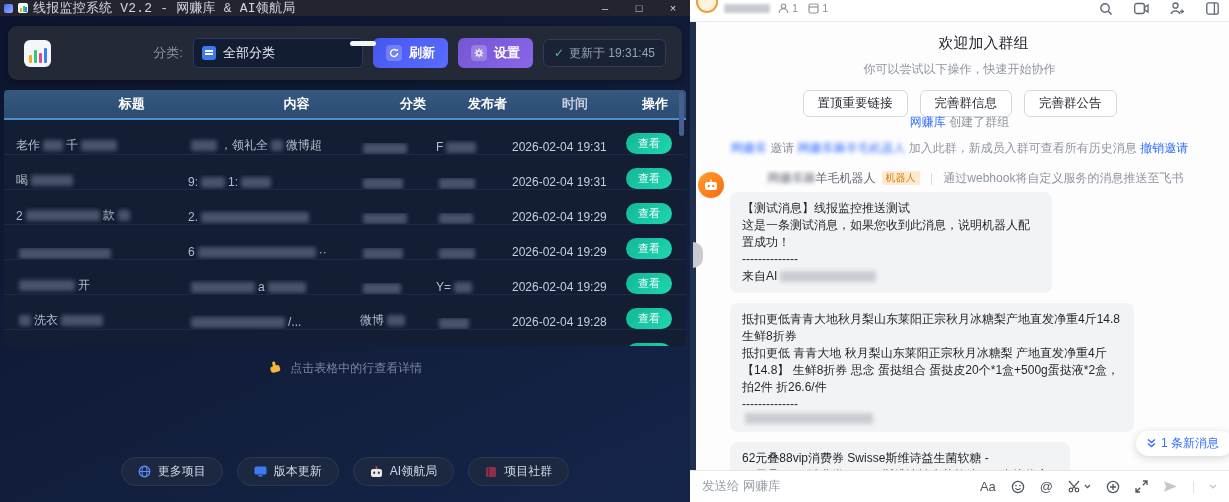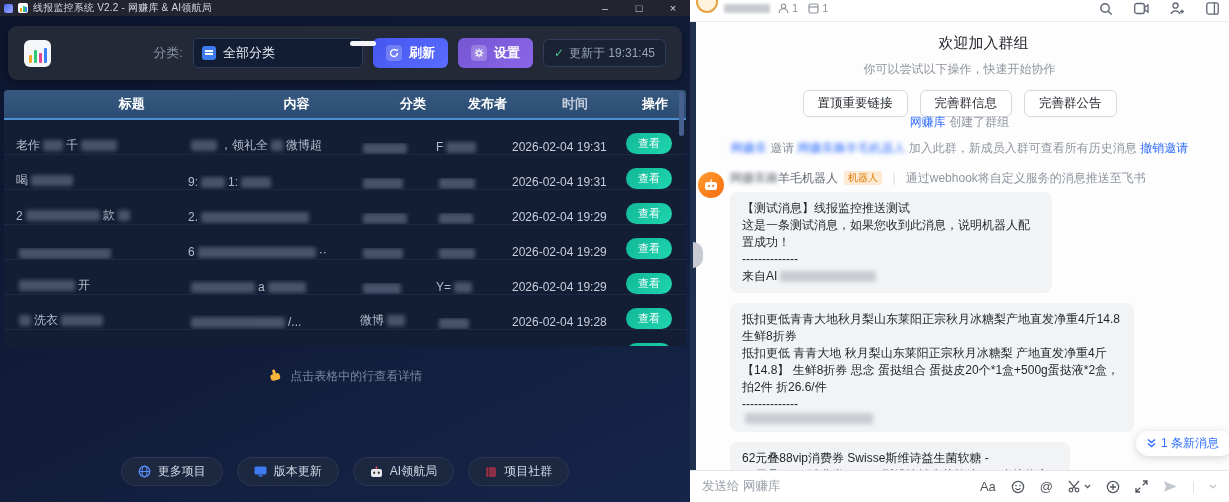--- a/index.html
+++ b/index.html
@@ -6,21 +6,21 @@
   html,body { width:1229px; height:502px; overflow:hidden; background:#000;
     font-family:"Liberation Sans","DejaVu Sans",sans-serif; }
   .screen { position:relative; width:1229px; height:502px; overflow:hidden; }
 
   
   .left-win { position:absolute; left:0; top:0; width:690px; height:502px; overflow:hidden; }
   .titlebar { position:relative; height:16px; background:#232430; display:flex; align-items:center; padding-left:4px; }
   .tb-ic1 { width:9px; height:9px; border-radius:2px; background:linear-gradient(135deg,#4a6cf0,#9aa8ff); margin-right:5px;}
   .tb-ic2 { width:10px; height:10px; border-radius:2px; background:#fff; margin-right:5px; position:relative; overflow:hidden;}
   .tb-ic2 i{position:absolute; bottom:1px; width:2px; background:#3b82f6; display:block;}
-  .tb-title { font-size:10px; color:#d3d6dc; letter-spacing:.2px; }
+  .tb-title { font-size:13px; color:#d3d6dc; letter-spacing:.2px;font-family:Liberation Mono, monospace; }
   .tb-controls { position:absolute; right:0; top:0; height:16px; display:flex; }
   .tb-btn { width:34px; height:16px; display:flex; align-items:center; justify-content:center;
     color:#d6d8dd; font-size:11px; line-height:16px; }
   .app { position:relative; height:486px;
     background:linear-gradient(155deg,#0d152e 0%,#111d3a 55%,#15254a 100%); overflow:hidden; }
 
   .header-card { position:absolute; left:8px; top:10px; width:674px; height:54px; background:#232937;
     border-radius:9px; display:flex; align-items:center; padding:0 16px; box-shadow:0 2px 6px rgba(0,0,0,.35); }
   .logo { width:27px; height:27px; background:#f5f6f8; border-radius:6px; display:flex; align-items:flex-end;
     justify-content:center; gap:2px; padding:4px 4px; margin-right:10px; }
@@ -53,21 +53,21 @@
   .c-title{width:178px; padding-left:12px;} .c-content{width:172px; padding-left:6px;}
   .c-cat{width:76px; padding-left:6px;} .c-pub{width:82px; padding-left:6px;}
   .c-time{width:104px; color:#c7cfde;} .c-act{width:66px; justify-content:center;}
   .th.c-title,.th.c-content,.th.c-cat,.th.c-pub,.th.c-time,.th.c-act{padding-left:0; justify-content:center;}
   .view-btn { width:46px; height:21px; border:none; border-radius:11px; color:#fff; font-size:11px;
     background:linear-gradient(135deg,#12b897,#1fd6b0); cursor:pointer; }
   .redact { display:inline-block; height:11px; border-radius:2px; background:#57627a; opacity:.8;
     filter:blur(2px); margin:0 3px; flex:none; }
   .scroll-thumb { position:absolute; right:2px; top:2px; width:5px; height:44px; border-radius:3px; background:#46608f; }
 
-  .hint { position:absolute; left:0; top:352px; width:100%; text-align:center; color:#7c87a0; font-size:12px; }
+  .hint { position:absolute; left:0; top:344px; width:100%; text-align:center; color:#7c87a0; font-size:12px; }
   .hint svg { vertical-align:-2px; margin-right:6px; }
   .footer { position:absolute; left:0; bottom:16px; width:100%; display:flex; justify-content:center; gap:14px; }
   .fbtn { height:29px; background:#1c2740; border:1px solid #2b3754; border-radius:15px; color:#d0d7e4;
     font-size:12px; display:flex; align-items:center; gap:7px; padding:0 16px; cursor:pointer; }
 
   
   .chat-win { position:absolute; left:690px; top:0; width:539px; height:502px; background:#fff; overflow:hidden; }
   .chat-topbar { position:relative; height:22px; background:#fff; border-bottom:1px solid #ececee; }
   .group-avatar { position:absolute; left:6px; top:-9px; width:22px; height:22px; border-radius:50%;
     border:2px solid #e8a23d; background:#fff3dd; }
@@ -89,21 +89,21 @@
   .welcome-actions { margin-top:12px; display:flex; justify-content:center; gap:12px; }
   .wbtn { height:27px; background:#fff; border:1px solid #d5d8dd; border-radius:6px; padding:0 14px;
     font-size:12.5px; color:#1f2329; cursor:pointer; }
   .sysline { position:absolute; width:100%; text-align:center; font-size:12px; color:#8f959e; }
   .link { color:#3370ff; } .bold-link { color:#3370ff; font-weight:500; }
   .blur { filter:blur(2px); }
 
   .bot-block { position:absolute; left:8px; top:148px; right:8px; height:300px; overflow:hidden; }
   .bot-avatar { position:absolute; left:0; top:2px; width:26px; height:26px; border-radius:50%;
     background:linear-gradient(135deg,#ff9d2e,#f76b0f); display:flex; align-items:center; justify-content:center; }
-  .bot-name-row { margin-left:32px; display:flex; align-items:center; gap:6px; font-size:12px; color:#646a73; height:16px; }
+  .bot-name-row { margin-left:32px; display:flex; align-items:center; gap:6px; font-size:12px; color:#646a73; height:16px;justify-content:center; }
   .bot-tag { background:#feead2; color:#de7802; font-size:10px; padding:0 4px; border-radius:2px; line-height:14px; }
   .bot-desc { color:#8f959e; }
   .message-list { margin-left:32px; margin-top:6px; }
   .bubble { background:#f2f3f5; border-radius:8px; padding:8px 12px; margin-bottom:10px; }
   .mline { font-size:12px; line-height:17px; color:#1f2329; display:flex; align-items:center; flex-wrap:wrap; }
   .bubble .redact { background:#c9ccd2; opacity:1; }
 
   .new-pill { position:absolute; right:-4px; bottom:14px; background:#fff; border-radius:14px;
     box-shadow:0 2px 8px rgba(31,35,41,.18); padding:4px 14px 4px 10px; display:flex; align-items:center;
     gap:4px; color:#3370ff; font-size:12px; }

